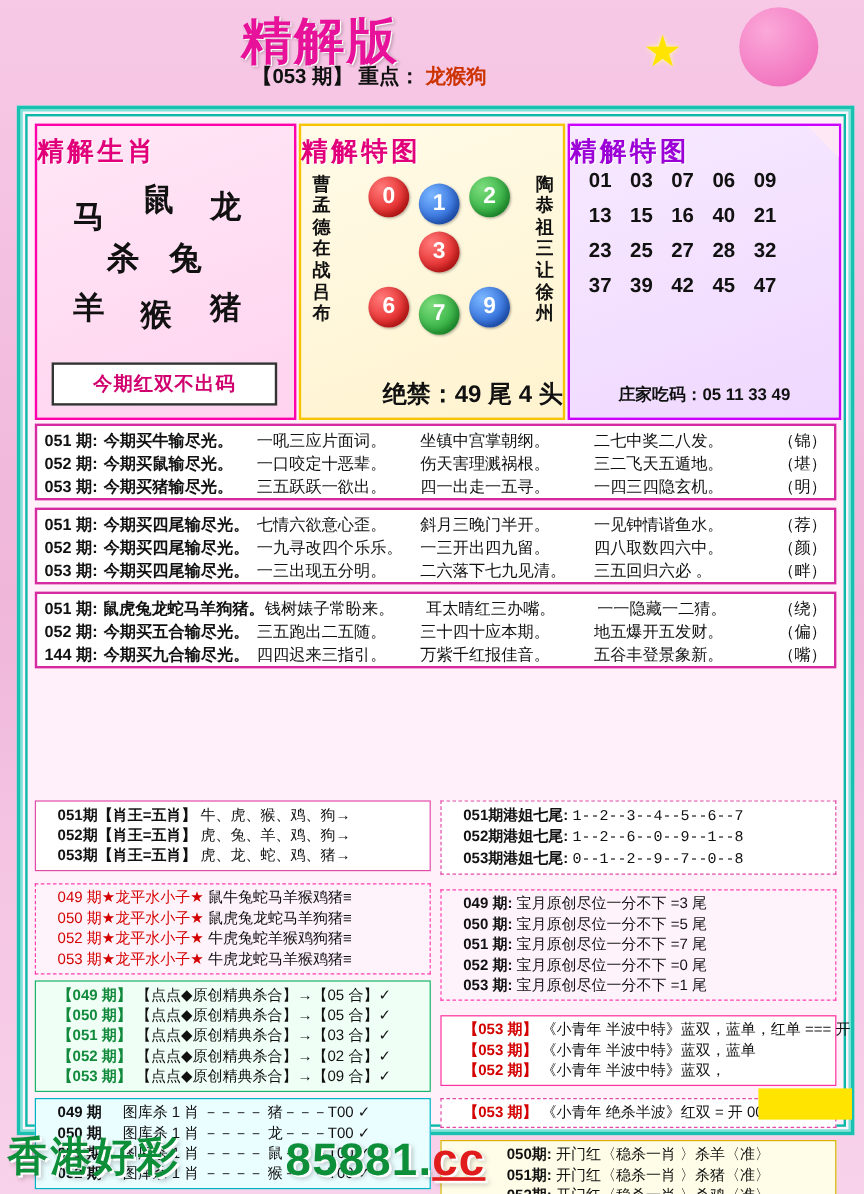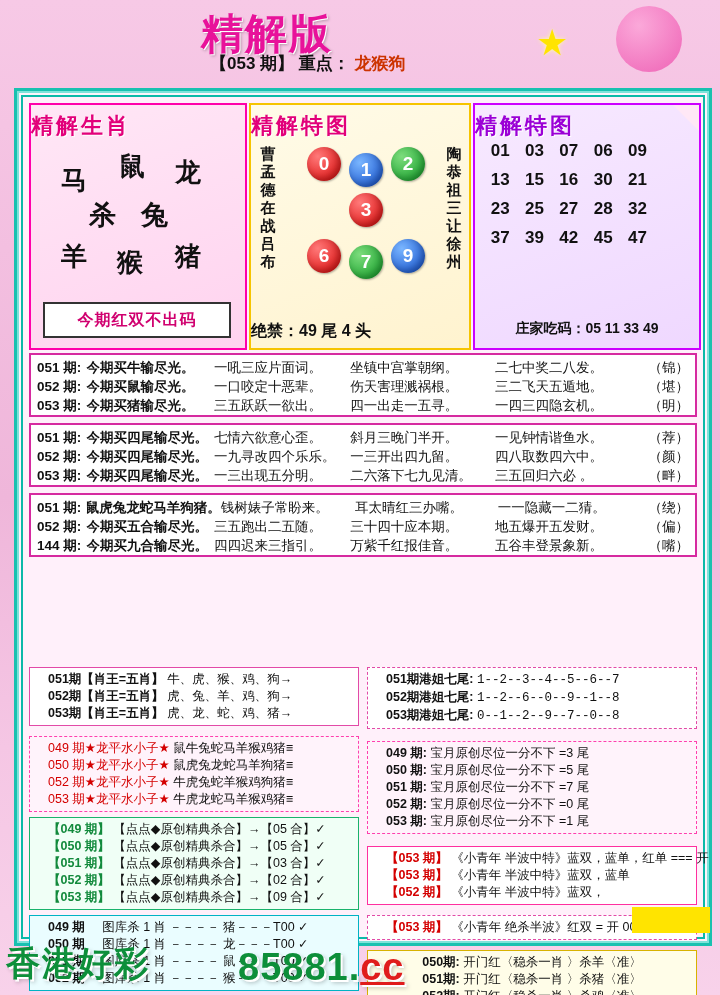--- a/index.html
+++ b/index.html
@@ -99,22 +99,22 @@
   .balls .k6{left:140px;top:98px;}
   .vtext{
     position:absolute;left:6px;top:4px;width:22px;
     font-size:15px;font-weight:bold;color:#111;line-height:18px;text-align:center;
   }
   .vtext2{
     position:absolute;right:4px;top:4px;width:22px;
     font-size:15px;font-weight:bold;color:#111;line-height:18px;text-align:center;
   }
   .p2bottom{
-    position:absolute;left:0;bottom:6px;width:100%;text-align:left;
-    font-size:16px;font-weight:bold;color:#111;
+    position:absolute;left:0;bottom:6px;width:100%;text-align:right;
+    font-size:20px;font-weight:bold;color:#111;
   }
 
   
   .numgrid{
     position:absolute;left:8px;top:36px;width:206px;
     display:grid;grid-template-columns:repeat(6,1fr);
     row-gap:9px;
   }
   .numgrid span{
     font-size:17px;font-weight:bold;color:#111;text-align:center;
@@ -246,21 +246,21 @@
         <div class="numgrid">
           <span>01</span>
           <span>03</span>
           <span>07</span>
           <span>06</span>
           <span>09</span>
           <span></span>
           <span>13</span>
           <span>15</span>
           <span>16</span>
-          <span>30</span>
+          <span>40</span>
           <span>21</span>
           <span></span>
           <span>23</span>
           <span>25</span>
           <span>27</span>
           <span>28</span>
           <span>32</span>
           <span></span>
           <span>37</span>
           <span>39</span>

